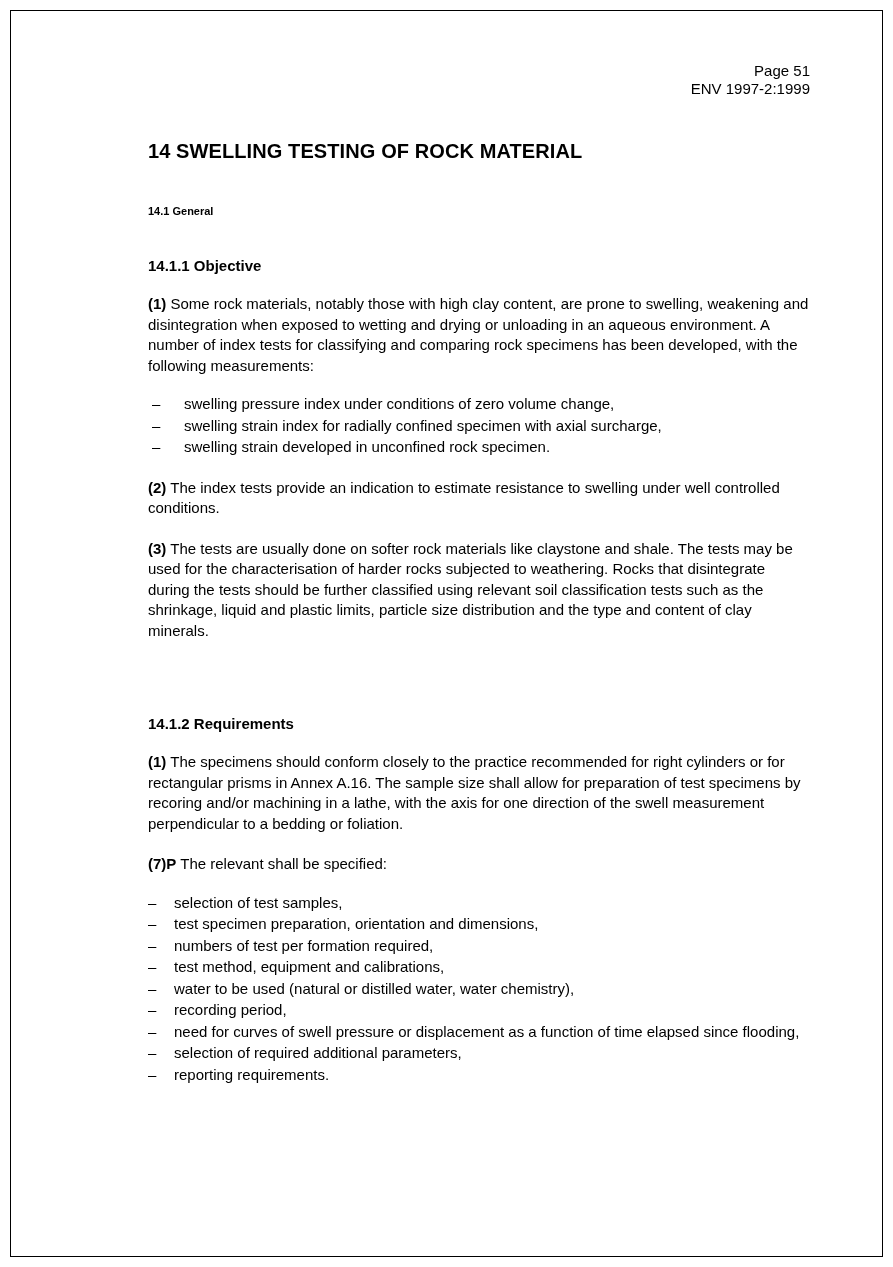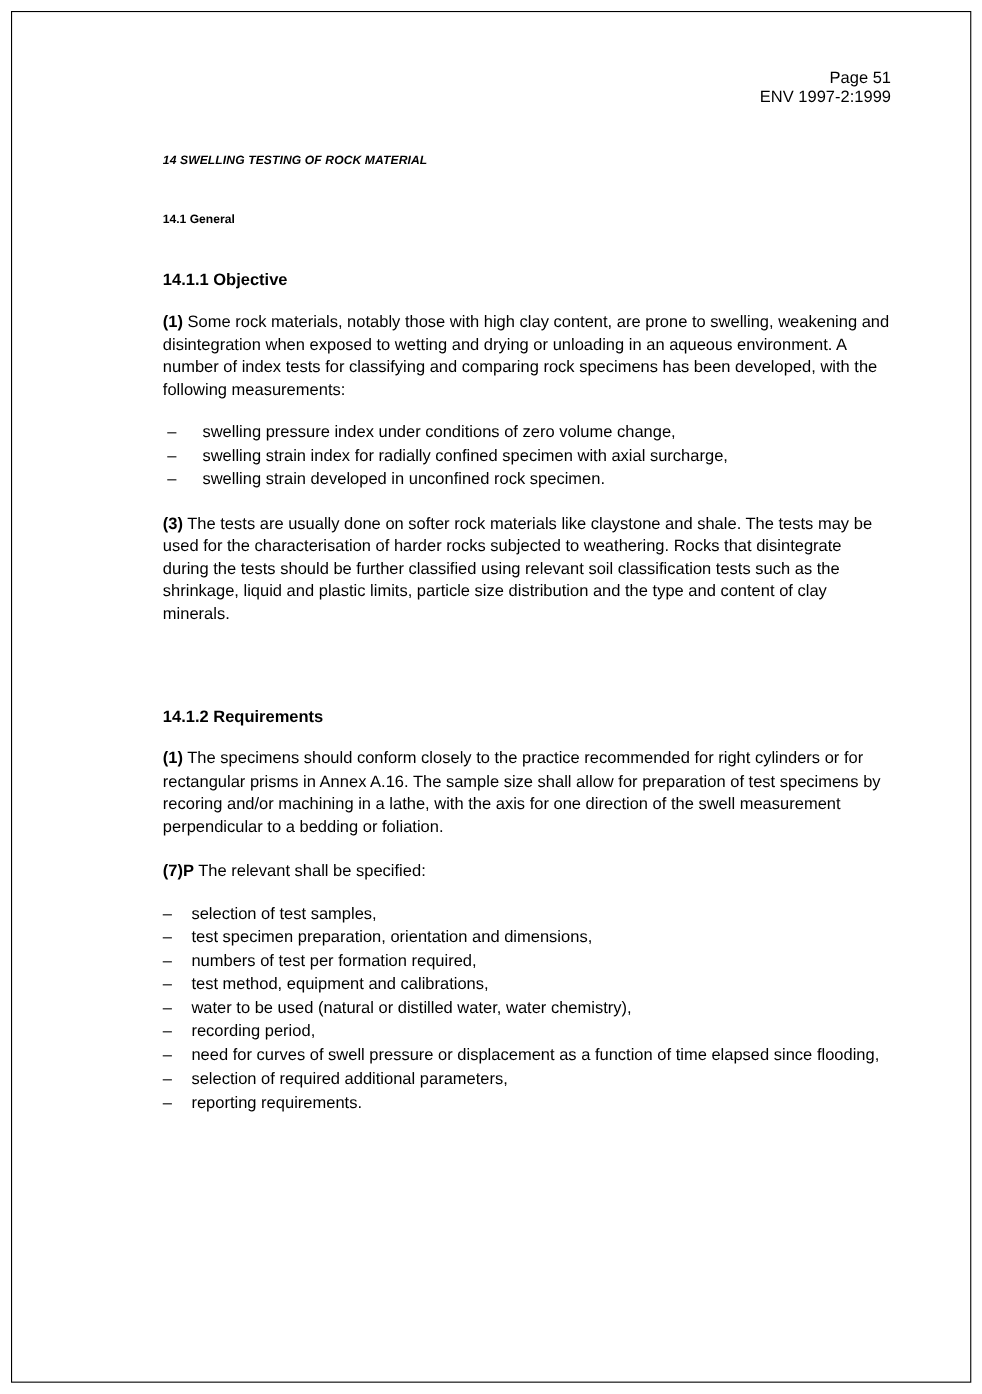--- a/index.html
+++ b/index.html
@@ -38,25 +38,24 @@
   .header {
     text-align: right;
     font-size: 15px;
     line-height: 18px;
     margin-bottom: 16px;
   }
   .header div {
     white-space: pre;
   }
   h1.sec-title {
-    font-size: 11px;
+    font-size: 20px;
     font-weight: bold;
     margin: 42px 0 0 0;
     letter-spacing: 0.1px;
-    font-style: italic;
   }
   h2.sub-title {
     font-size: 11px;
     font-weight: bold;
     margin: 42px 0 0 0;
   }
   h3.subsub-title {
     font-size: 15px;
     font-weight: bold;
     margin: 40px 0 0 0;
@@ -115,20 +114,21 @@
     <h3 class="subsub-title">14.1.1  Objective</h3>
 
     <p class="para"><span class="lead">(1)</span><span> Some rock materials, notably those with high clay content, are prone to swelling, weakening and disintegration when exposed to wetting and drying or unloading in an aqueous environment. A number of index tests for classifying and comparing rock specimens has been developed, with the following measurements:</span></p>
 
     <ul class="dash-list">
       <li><span class="dash">–</span><span>swelling pressure index under conditions of zero volume change,</span></li>
       <li><span class="dash">–</span><span>swelling strain index for  radially confined specimen with axial surcharge,</span></li>
       <li><span class="dash">–</span><span>swelling strain developed in unconfined rock specimen.</span></li>
     </ul>
 
+    <p class="para"><span class="lead">(2)</span><span> The index tests provide an indication to estimate resistance to swelling under well controlled conditions.</span></p>
 
     <p class="para"><span class="lead">(3)</span><span> The tests are usually done on softer rock materials like claystone and shale. The tests may be used for the characterisation of harder rocks subjected to weathering. Rocks that disintegrate during the tests should be further classified using relevant soil classification tests such as the shrinkage, liquid and plastic limits, particle size distribution and the type and content of clay minerals.</span></p>
 
 
     <div class="gap-lg"></div>
 
     <h3 class="subsub-title">14.1.2  Requirements</h3>
 
     <p class="para"><span class="lead">(1)</span><span> The specimens should conform closely to the practice recommended for right cylinders or for rectangular prisms in Annex A.16. The sample size shall allow for preparation of test specimens by recoring and/or machining in a lathe, with the axis for one direction of the swell measurement perpendicular to a bedding or foliation.</span></p>
 

